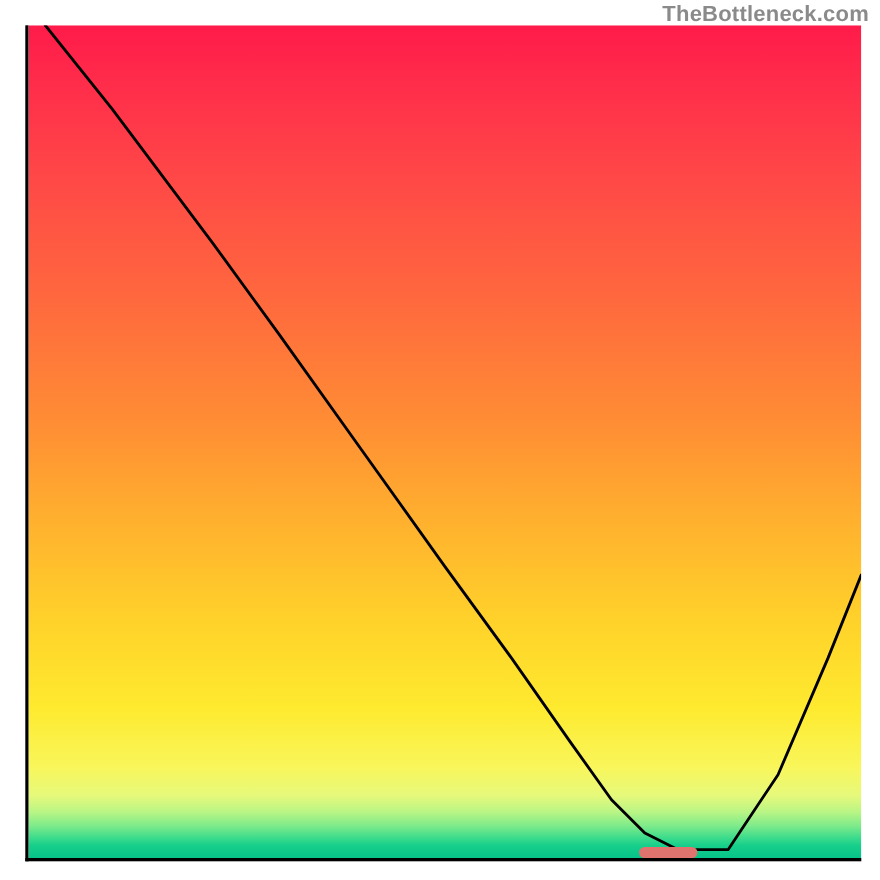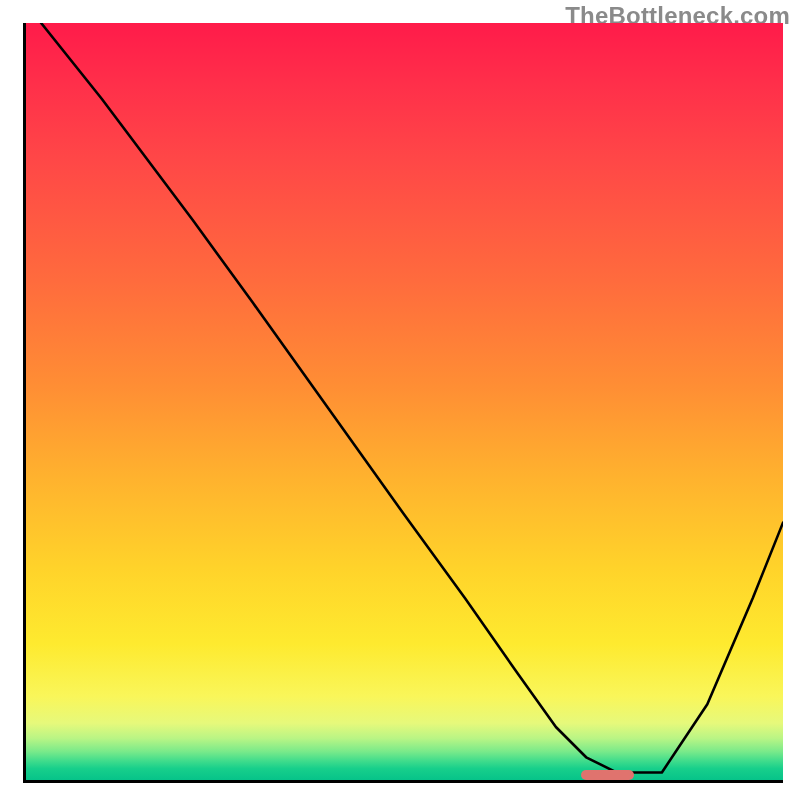--- a/index.html
+++ b/index.html
@@ -12,21 +12,21 @@
   }
   .frame {
     position: relative;
     width: 800px;
     height: 800px;
   }
   .watermark {
     position: absolute;
     top: 2px;
     right: 10px;
-    font-size: 24px;
+    font-size: 20px;
     font-weight: 600;
     color: #8a8a8a;
     letter-spacing: 0.2px;
   }
   .plot-area {
     position: absolute;
     left: 23px;
     top: 23px;
     width: 760px;   
     height: 760px;

